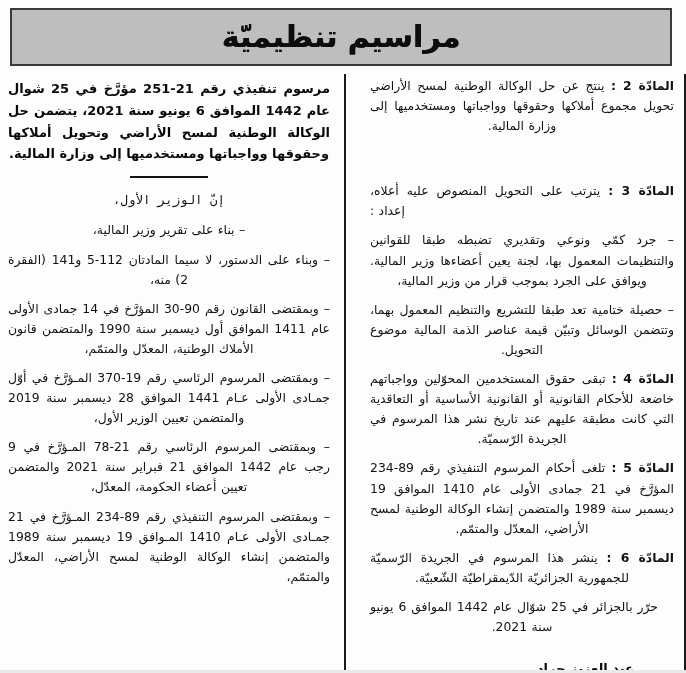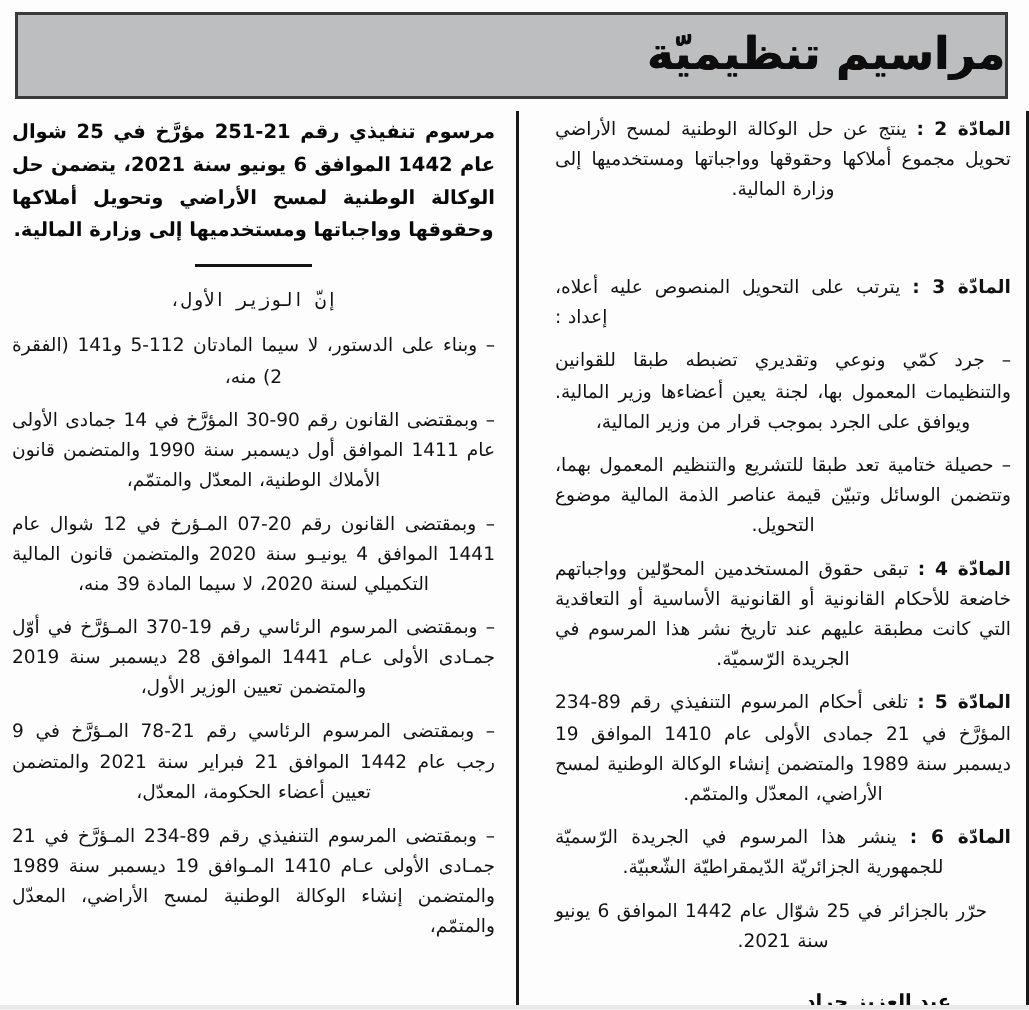--- a/index.html
+++ b/index.html
@@ -29,21 +29,21 @@
     position: absolute;
     left: 10px;
     top: 8px;
     width: 662px;
     height: 58px;
     box-sizing: border-box;
     background: #bcbec0;
     border: 2px solid #3a3a3a;
     display: flex;
     align-items: center;
-    justify-content: flex-start;
+    justify-content: center;
   }
   .banner-title {
     font-family: "DejaVu Sans", "Liberation Sans", sans-serif;
     font-weight: bold;
     font-size: 30px;
     letter-spacing: 2px;
     color: #0d0d0d;
     line-height: 1;
     text-shadow: 0.5px 0 0 #0d0d0d;
     white-space: nowrap;
@@ -169,23 +169,23 @@
   <div class="banner-wrap">
     <div class="banner-title">مراسيم تنظيميّة</div>
   </div>
 
   <div class="columns">
 
     <div class="col col-right">
       <div class="title-block">مرسوم تنفيذي رقم 21-251 مؤرَّخ في 25 شوال عام 1442 الموافق 6 يونيو سنة 2021، يتضمن حل الوكالة الوطنية لمسح الأراضي وتحويل أملاكها وحقوقها وواجباتها ومستخدميها إلى وزارة المالية.</div>
       <div class="rule-short"></div>
       <div class="lead">إنّ الوزير الأول،</div>
+      <div class="p">– بناء على تقرير وزير المالية،</div>
       <div class="p">– وبناء على الدستور، لا سيما المادتان 112-5 و141 (الفقرة 2) منه،</div>
       <div class="p">– وبمقتضى القانون رقم 90-30 المؤرَّخ في 14 جمادى الأولى عام 1411 الموافق أول ديسمبر سنة 1990 والمتضمن قانون الأملاك الوطنية، المعدّل والمتمّم،</div>
-      <div class="p">– وبمقتضى القانون رقم 20-07 المـؤرخ في 12 شوال عام 1441 الموافق 4 يونيـو سنة 2020 والمتضمن قانون المالية التكميلي لسنة 2020، لا سيما المادة 39 منه،</div>
       <div class="p">– وبمقتضى المرسوم الرئاسي رقم 19-370 المـؤرَّخ في أوّل جمـادى الأولى عـام 1441 الموافق 28 ديسمبر سنة 2019 والمتضمن تعيين الوزير الأول،</div>
       <div class="p">– وبمقتضى المرسوم الرئاسي رقم 21-78 المـؤرَّخ في 9 رجب عام 1442 الموافق 21 فبراير سنة 2021 والمتضمن تعيين أعضاء الحكومة، المعدّل،</div>
       <div class="p last-right">– وبمقتضى المرسوم التنفيذي رقم 89-234 المـؤرَّخ في 21 جمـادى الأولى عـام 1410 المـوافق 19 ديسمبر سنة 1989 والمتضمن إنشاء الوكالة الوطنية لمسح الأراضي، المعدّل والمتمّم،</div>
     </div>
 
     <div class="col col-left">
 
       <div class="p">
         <span class="art-label">المادّة 2 :</span><span> ينتج عن حل الوكالة الوطنية لمسح الأراضي تحويل مجموع أملاكها وحقوقها وواجباتها ومستخدميها إلى وزارة المالية.</span>
       </div>

